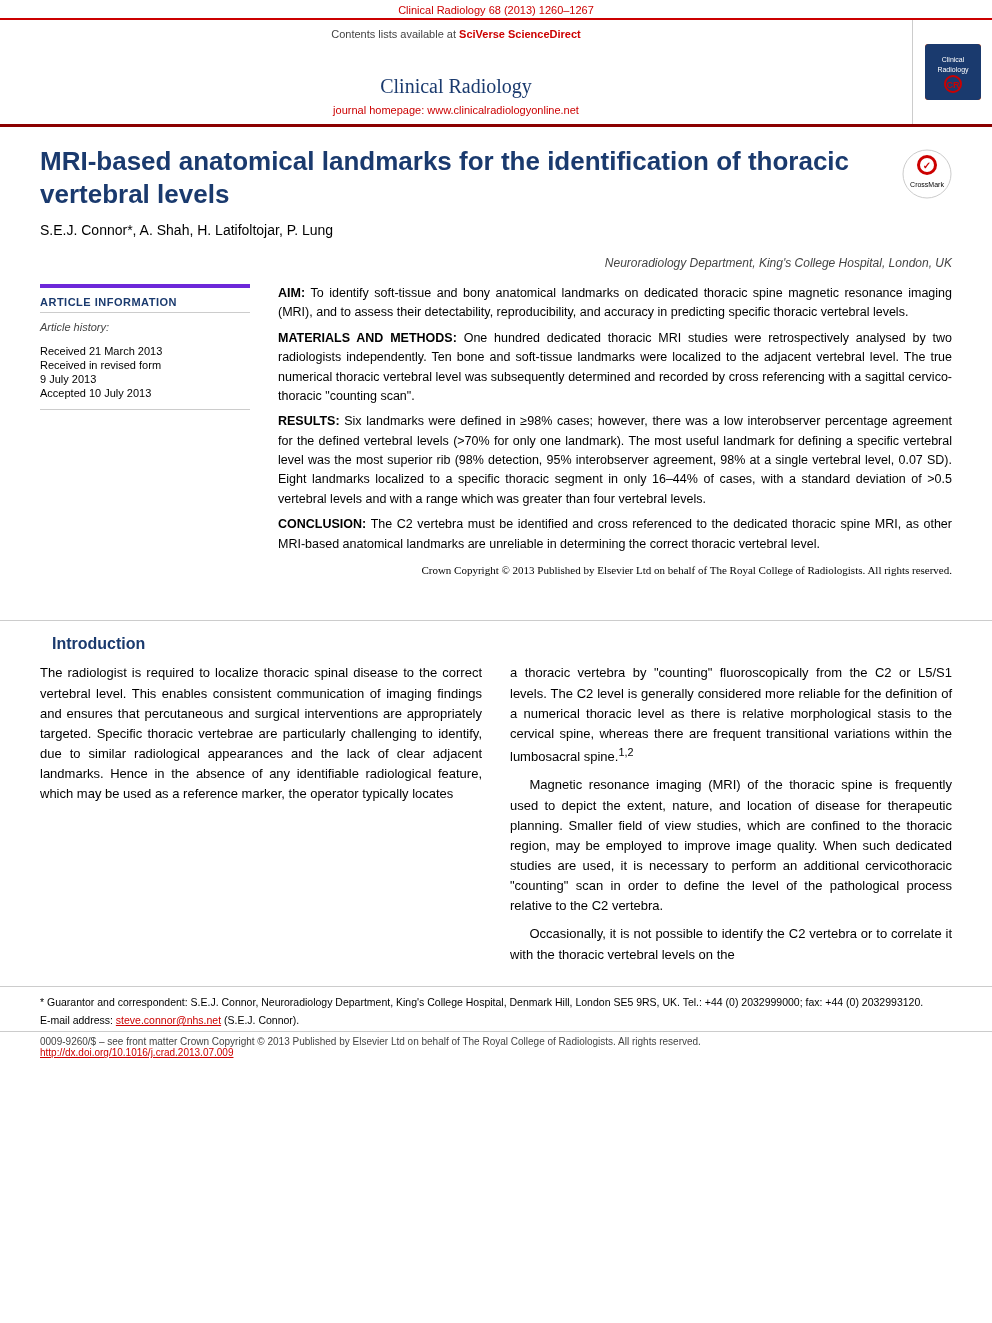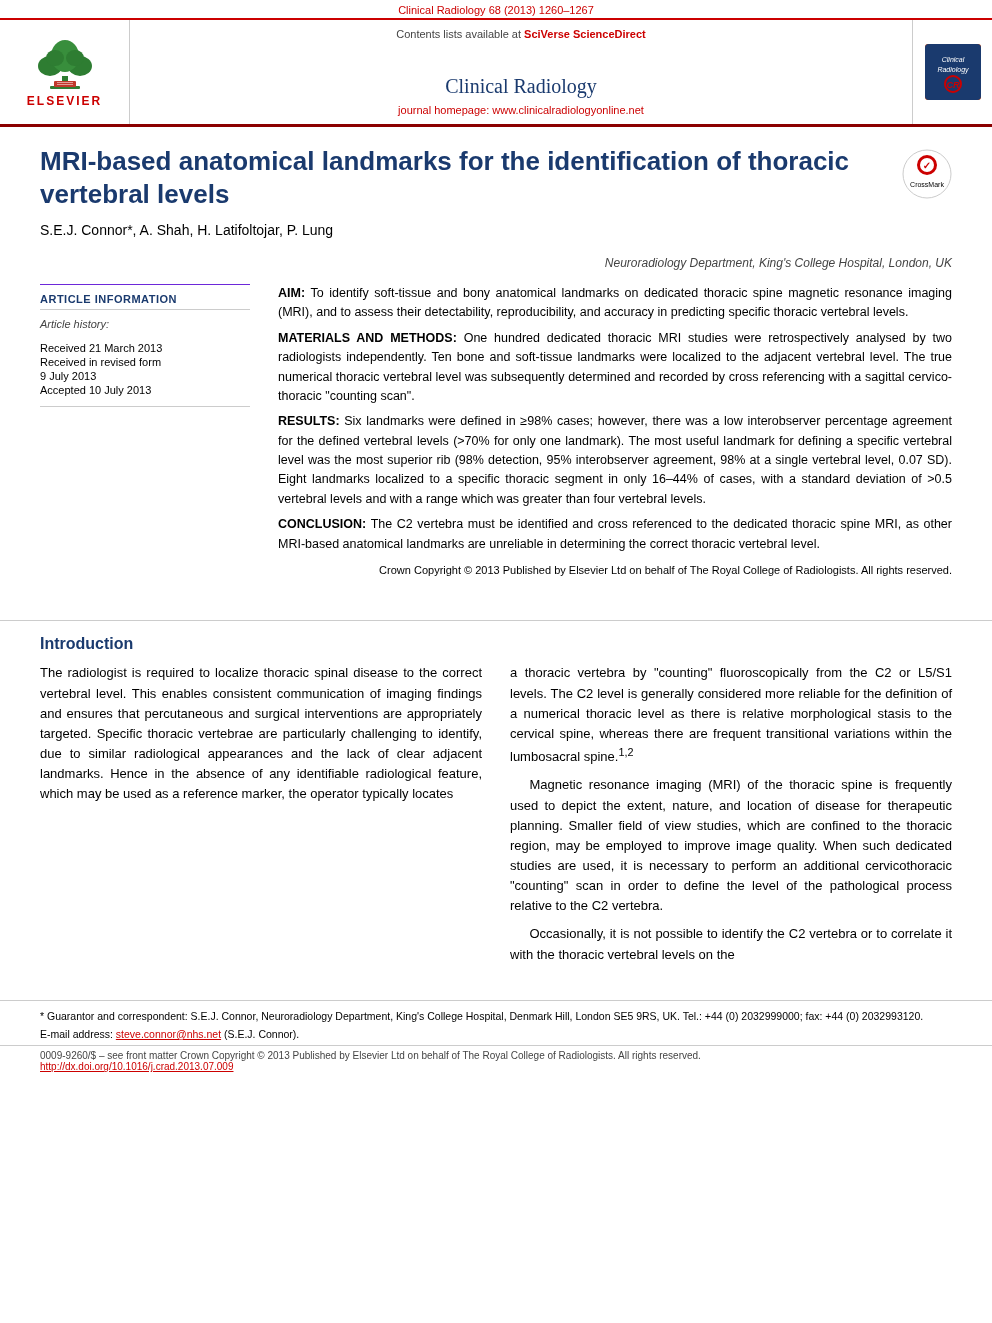--- a/index.html
+++ b/index.html
@@ -108,21 +108,20 @@
       height: 56px;
       background: #c2410c;
       display: flex;
       flex-direction: column;
       align-items: center;
       justify-content: center;
       color: #fff;
       font-size: 9px;
       font-family: Arial, sans-serif;
       border-radius: 3px;
-      font-style: italic;
     }
 
     
     .article-content {
       padding: 18px 40px 14px 40px;
     }
 
     .article-title-row {
       display: flex;
       align-items: flex-start;
@@ -172,21 +171,21 @@
     .left-col {
       width: 210px;
       flex-shrink: 0;
     }
 
     .right-col {
       flex: 1;
     }
 
     .article-info-box {
-      border-top: 1px solid #6d28d9;
+      border-top: 4px solid #6d28d9;
       border-bottom: 1px solid #ccc;
       padding: 8px 0;
     }
 
     .article-info-title {
       font-size: 11px;
       font-weight: bold;
       color: #1a3a6e;
       font-family: Arial, sans-serif;
       text-transform: uppercase;
@@ -224,21 +223,21 @@
       margin-bottom: 6px;
     }
 
     .abstract-section-label {
       font-weight: bold;
     }
 
     .copyright-line {
       text-align: right;
       font-size: 11px;
-      font-family: Liberation Sans, sans-serif;
+      font-family: Liberation Serif, serif;
       color: #000;
       line-height: 1.5;
       margin-top: 8px;
     }
 
     
     .section-divider {
       border: none;
       border-top: 1px solid #ccc;
       margin: 14px 0 14px 0;
@@ -248,20 +247,21 @@
     .intro-section {
       padding: 0 40px;
     }
 
     .intro-heading {
       font-size: 16px;
       font-weight: bold;
       color: #1a3a6e;
       font-family: Arial, sans-serif;
       margin-bottom: 10px;
+      margin-left: 12px;
     }
 
     .intro-two-col {
       display: flex;
       gap: 28px;
     }
 
     .intro-col {
       flex: 1;
       font-size: 13px;
@@ -277,21 +277,21 @@
     }
 
     .intro-col p:first-child {
       text-indent: 0;
     }
 
     
     .footnotes {
       padding: 8px 40px 0 40px;
       border-top: 1px solid #ccc;
-      margin-top: 27px;
+      margin-top: 13px;
     }
 
     .footnote-item {
       font-size: 10.5px;
       font-family: Arial, sans-serif;
       color: #000;
       line-height: 1.45;
       margin-bottom: 3px;
     }
 
@@ -322,42 +322,20 @@
   </style>
 </head>
 <body>
 
 <div class="top-bar">
   <span>Clinical Radiology 68 (2013) 1260–1267</span>
 </div>
 
 <div class="journal-header">
 
-  <div class="elsevier-logo-box">
-    <svg class="elsevier-tree tree-svg" viewBox="0 0 70 55" width="70" height="55">
-
-      <rect x="32" y="40" width="6" height="12" fill="#2e7d32"></rect>
-
-      <rect x="20" y="50" width="30" height="3" rx="1" fill="#2e7d32"></rect>
-
-      <ellipse cx="20" cy="30" rx="12" ry="10" fill="#2e7d32"></ellipse>
-
-      <ellipse cx="50" cy="30" rx="12" ry="10" fill="#2e7d32"></ellipse>
-
-      <ellipse cx="35" cy="20" rx="14" ry="16" fill="#388e3c"></ellipse>
-
-      <ellipse cx="25" cy="22" rx="9" ry="8" fill="#2e7d32"></ellipse>
-      <ellipse cx="45" cy="22" rx="9" ry="8" fill="#2e7d32"></ellipse>
-
-      <rect x="24" y="45" width="22" height="6" rx="1" fill="#c0392b"></rect>
-      <rect x="27" y="46" width="16" height="1" fill="#fff" opacity="0.5"></rect>
-      <rect x="27" y="48" width="16" height="1" fill="#fff" opacity="0.5"></rect>
-    </svg>
-    <div class="elsevier-text">ELSEVIER</div>
-  </div>
 
   <div class="journal-center">
     <div class="sciverse-line">
       <span>Contents lists available at </span>
       <span class="sciverse-link" style="cursor:pointer;">SciVerse ScienceDirect</span>
     </div>
     <div class="journal-title-header">Clinical Radiology</div>
     <div class="journal-homepage">
       <span>journal homepage: </span>
       <span style="color:#c00;">www.clinicalradiologyonline.net</span>

